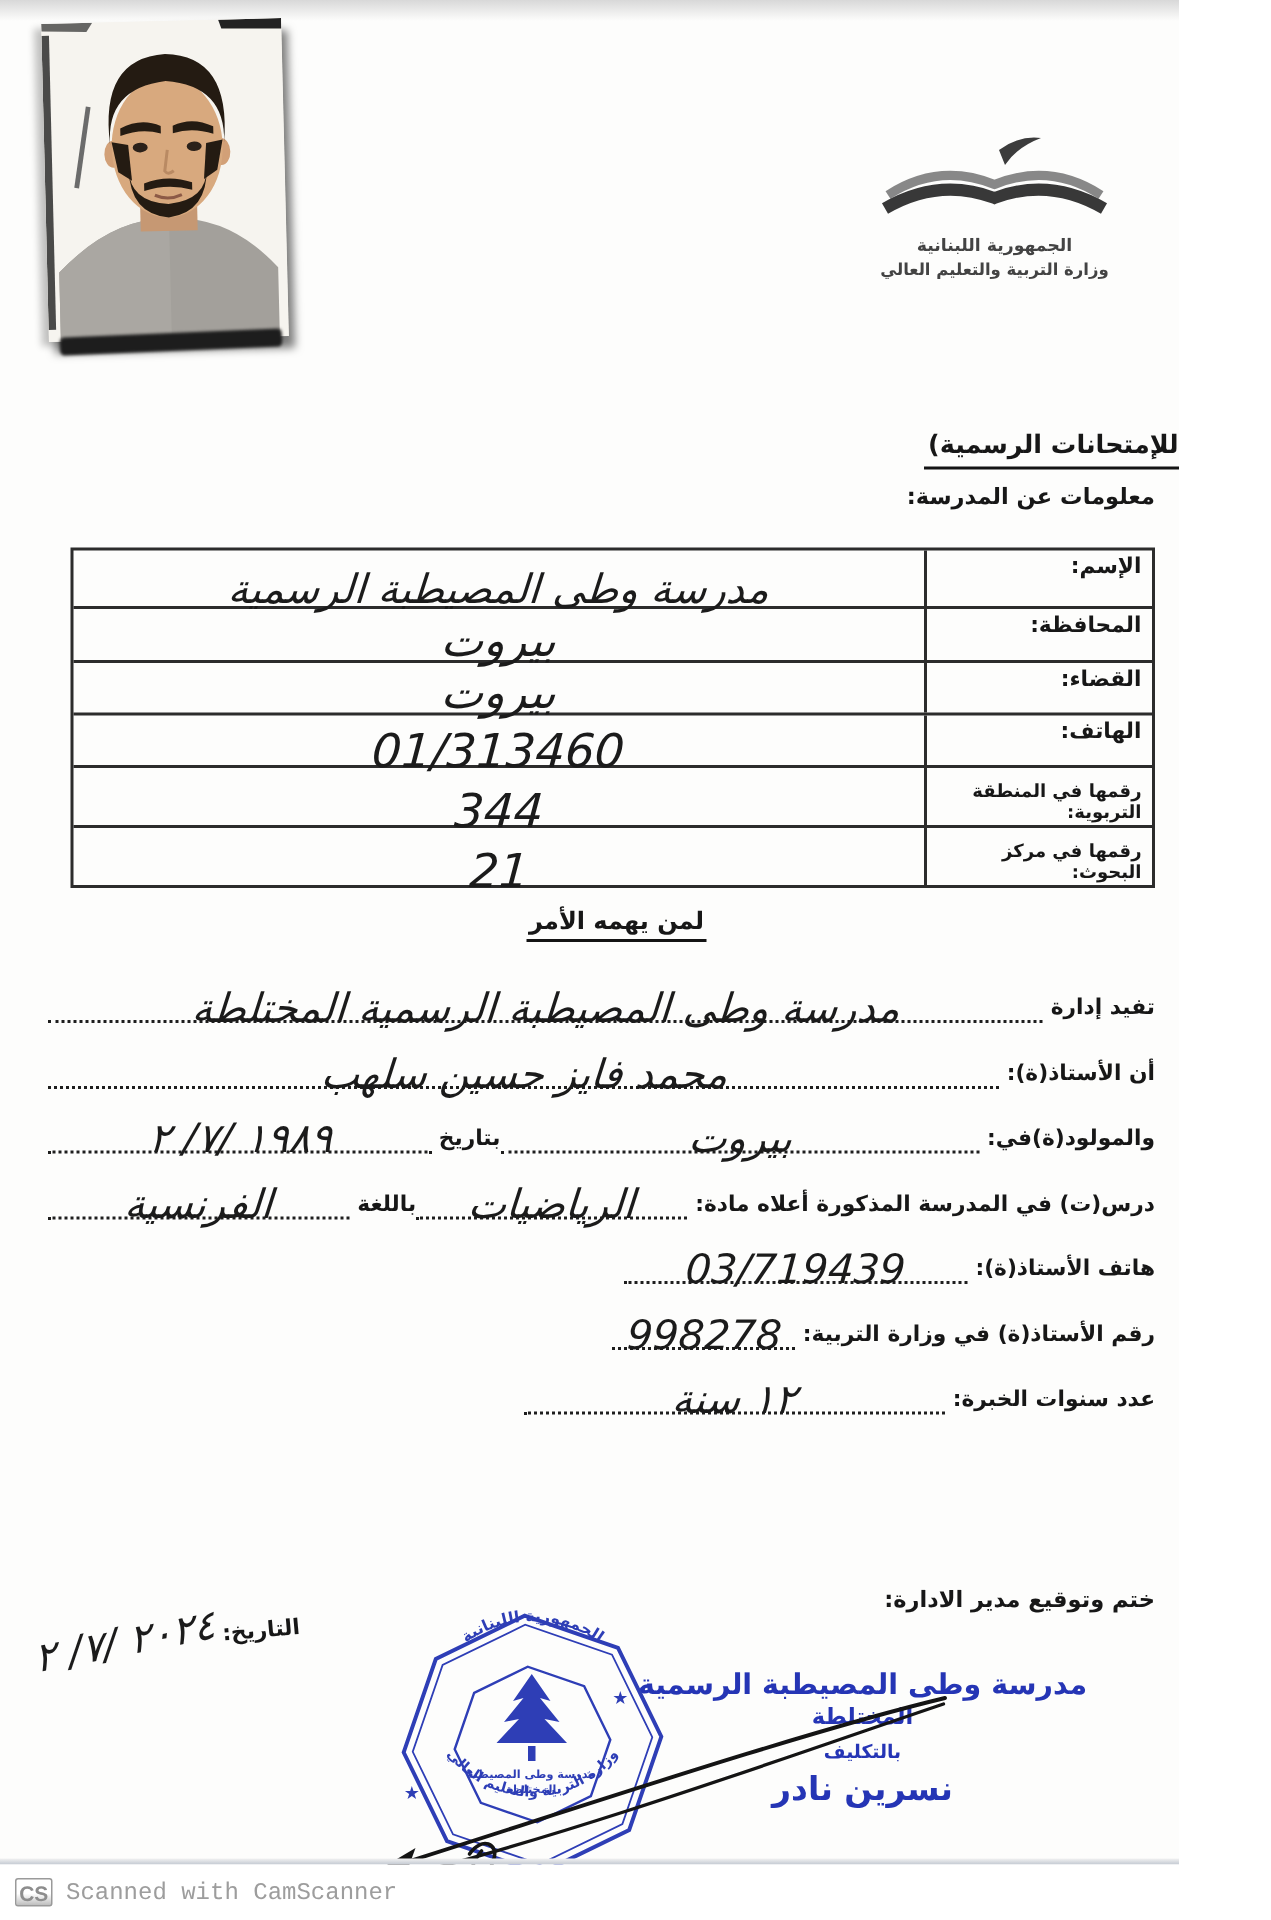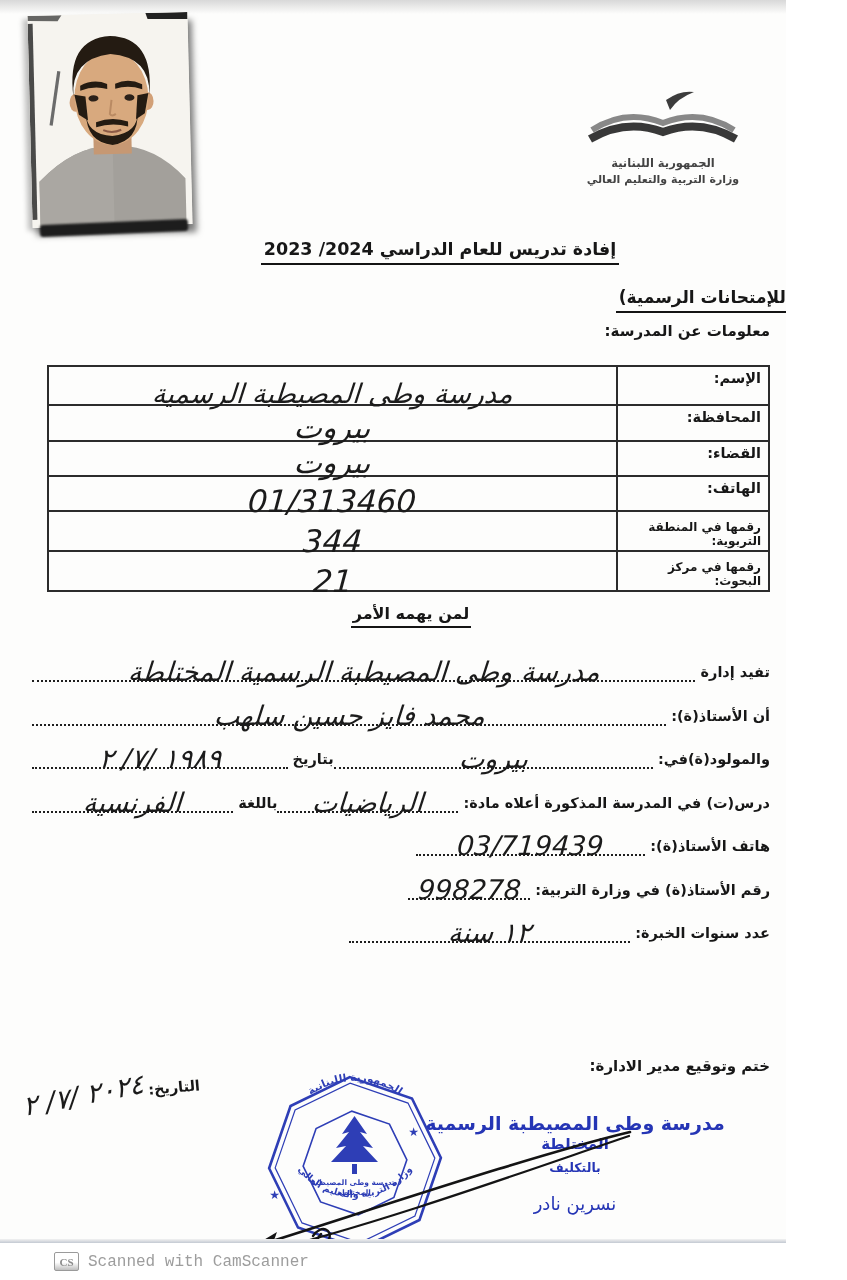--- a/index.html
+++ b/index.html
@@ -43,33 +43,33 @@
   .fline{display:flex;direction:rtl;align-items:flex-end;height:31px;margin-bottom:12.5px;white-space:nowrap;}
   .flabel{font-size:14.5px;font-weight:bold;padding:0 0 2px 5px;}
   .ffill{flex:1;border-bottom:2.5px dotted #1e1e1e;text-align:center;align-self:flex-end;}
   .ffill .hw{position:relative;top:5px;font-size:27px;}
   .w48{width:48%;} .w49{width:49%;} .w57{width:57%;}
   .fx125{flex:1.25;} .fx09{flex:.9;}
   
   .stamp-cap{position:absolute;right:16px;top:1057px;font-size:15px;font-weight:bold;margin-left:10px;}
   .bluetxt{position:absolute;right:36px;top:1112px;width:350px;text-align:center;color:#2535b5;}
   .bt1{font-size:19px;font-weight:bold;} .bt2{font-size:15px;font-weight:bold;margin-top:1px;}
-  .bt3{font-size:12.5px;margin-top:7px;font-weight:bold;} .bt4{font-size:18px;font-weight:normal;margin-top:18px;}
+  .bt3{font-size:12.5px;margin-top:7px;font-weight:bold;} .bt4{font-size:22px;font-weight:bold;margin-top:6px;}
   .seal{position:absolute;left:250px;top:1066px;}
   .sig{position:absolute;left:225px;top:1112px;pointer-events:none;}
   .daterow{position:absolute;left:22px;top:1082px;transform:rotate(-5deg);display:flex;direction:rtl;align-items:center;gap:4px;}
   .dlabel{font-size:14.5px;font-weight:bold;}
   .dval{font-size:27px;transform:rotate(-6deg) skewX(-4deg);}
   
   .bottom-edge{position:absolute;left:0;right:0;bottom:37px;height:4px;background:linear-gradient(#f2f2f2,#c3c9d2);}
   .csbar{position:absolute;left:0;right:0;bottom:0;height:37px;background:#fff;display:flex;align-items:center;
          gap:9px;padding-right:0;padding-left:10px;direction:ltr;}
   .csbadge{width:23px;height:17px;border:1.6px solid #9a9a9a;border-radius:2px;color:#8d8d8d;
-         font-size:11px;font-weight:bold;display:flex;align-items:center;justify-content:center;
-         background:linear-gradient(#ffffff 55%,#bfbfbf);font-family:Liberation Serif, serif;margin-left:44px;}
+         font-size:14px;font-weight:bold;display:flex;align-items:center;justify-content:center;
+         background:linear-gradient(#ffffff 55%,#bfbfbf);font-family:Liberation Sans, sans-serif;}
   .cstext{color:#9d9d9d;font-size:16px;font-family:Liberation Mono, monospace;}
 </style>
 </head>
 <body>
 
 <div class="page">
   <div class="topshade"></div>
 
   <div class="photo">
     <svg width="160" height="212" viewBox="0 0 160 212">
@@ -102,26 +102,20 @@
   <div class="logo">
     <svg width="178" height="62" viewBox="0 0 178 62">
       <path d="M92,10 Q106,0 120,2 Q104,8 96,20 Z" fill="#3c3c3c"></path>
       <path d="M18,40 Q52,18 89,33 Q126,18 160,40" fill="none" stroke="#6a6a6a" stroke-width="6" opacity=".8"></path>
       <path d="M16,49 Q52,28 89,42 Q126,28 162,49" fill="none" stroke="#383838" stroke-width="8"></path>
     </svg>
     <div class="logo-l1">الجمهورية اللبنانية</div>
     <div class="logo-l2">وزارة التربية والتعليم العالي</div>
   </div>
 
-  <div class="title1">
-    <span class="u">
-      <span>إفادة تدريس  للعام الدراسي</span>
-      <span class="yr">2023 /2024</span>
-    </span>
-  </div>
   <div class="title2">
     <span class="u">(خاص للإمتحانات الرسمية)</span>
   </div>
 
   <div class="info-head">معلومات عن المدرسة:</div>
 
   <div class="tbl">
     <div class="trow r1">
       <div class="tlbl">الإسم:</div>
       <div class="tval">

